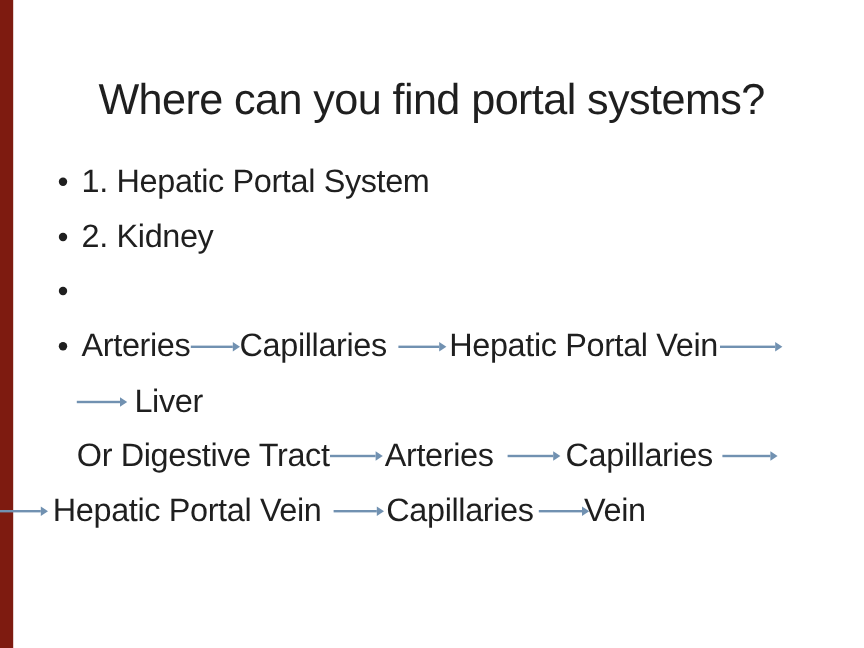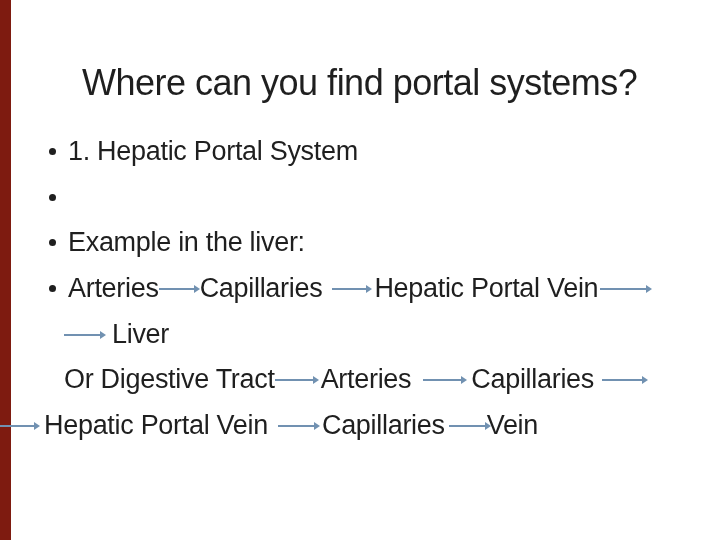--- a/index.html
+++ b/index.html
@@ -65,26 +65,26 @@
 
   <h1 class="title">Where can you find portal systems?</h1>
 
   <div class="content">
 
     <div class="line bulleted">
       <span class="bullet-box"><span class="bullet-dot"></span></span><span class="ftext">1. Hepatic Portal System</span>
     </div>
 
     <div class="line bulleted">
-      <span class="bullet-box"><span class="bullet-dot"></span></span>
+      <span class="bullet-box"><span class="bullet-dot"></span></span><span class="ftext">2. Kidney</span>
     </div>
 
 
     <div class="line bulleted">
-      <span class="bullet-box"><span class="bullet-dot"></span></span><span class="ftext">Example in the liver:</span>
+      <span class="bullet-box"><span class="bullet-dot"></span></span>
     </div>
 
     <div class="line bulleted">
       <span class="bullet-box"><span class="bullet-dot"></span></span><span class="flow"><span class="ftext">Arteries</span><span class="arrow" style="width: 35px; margin-right: 6px;"></span><span class="ftext">Capillaries</span><span class="arrow" style="width: 34px; margin-left: 10px; margin-right: 8px;"></span><span class="ftext">Hepatic Portal Vein</span><span class="arrow" style="width: 46px; margin-left: 2px;"></span></span>
     </div>
 
     <div class="line indent-liver">
       <span class="flow"><span class="arrow" style="width: 36px; margin-right: 12px;"></span><span class="ftext">Liver</span></span>
     </div>
 

